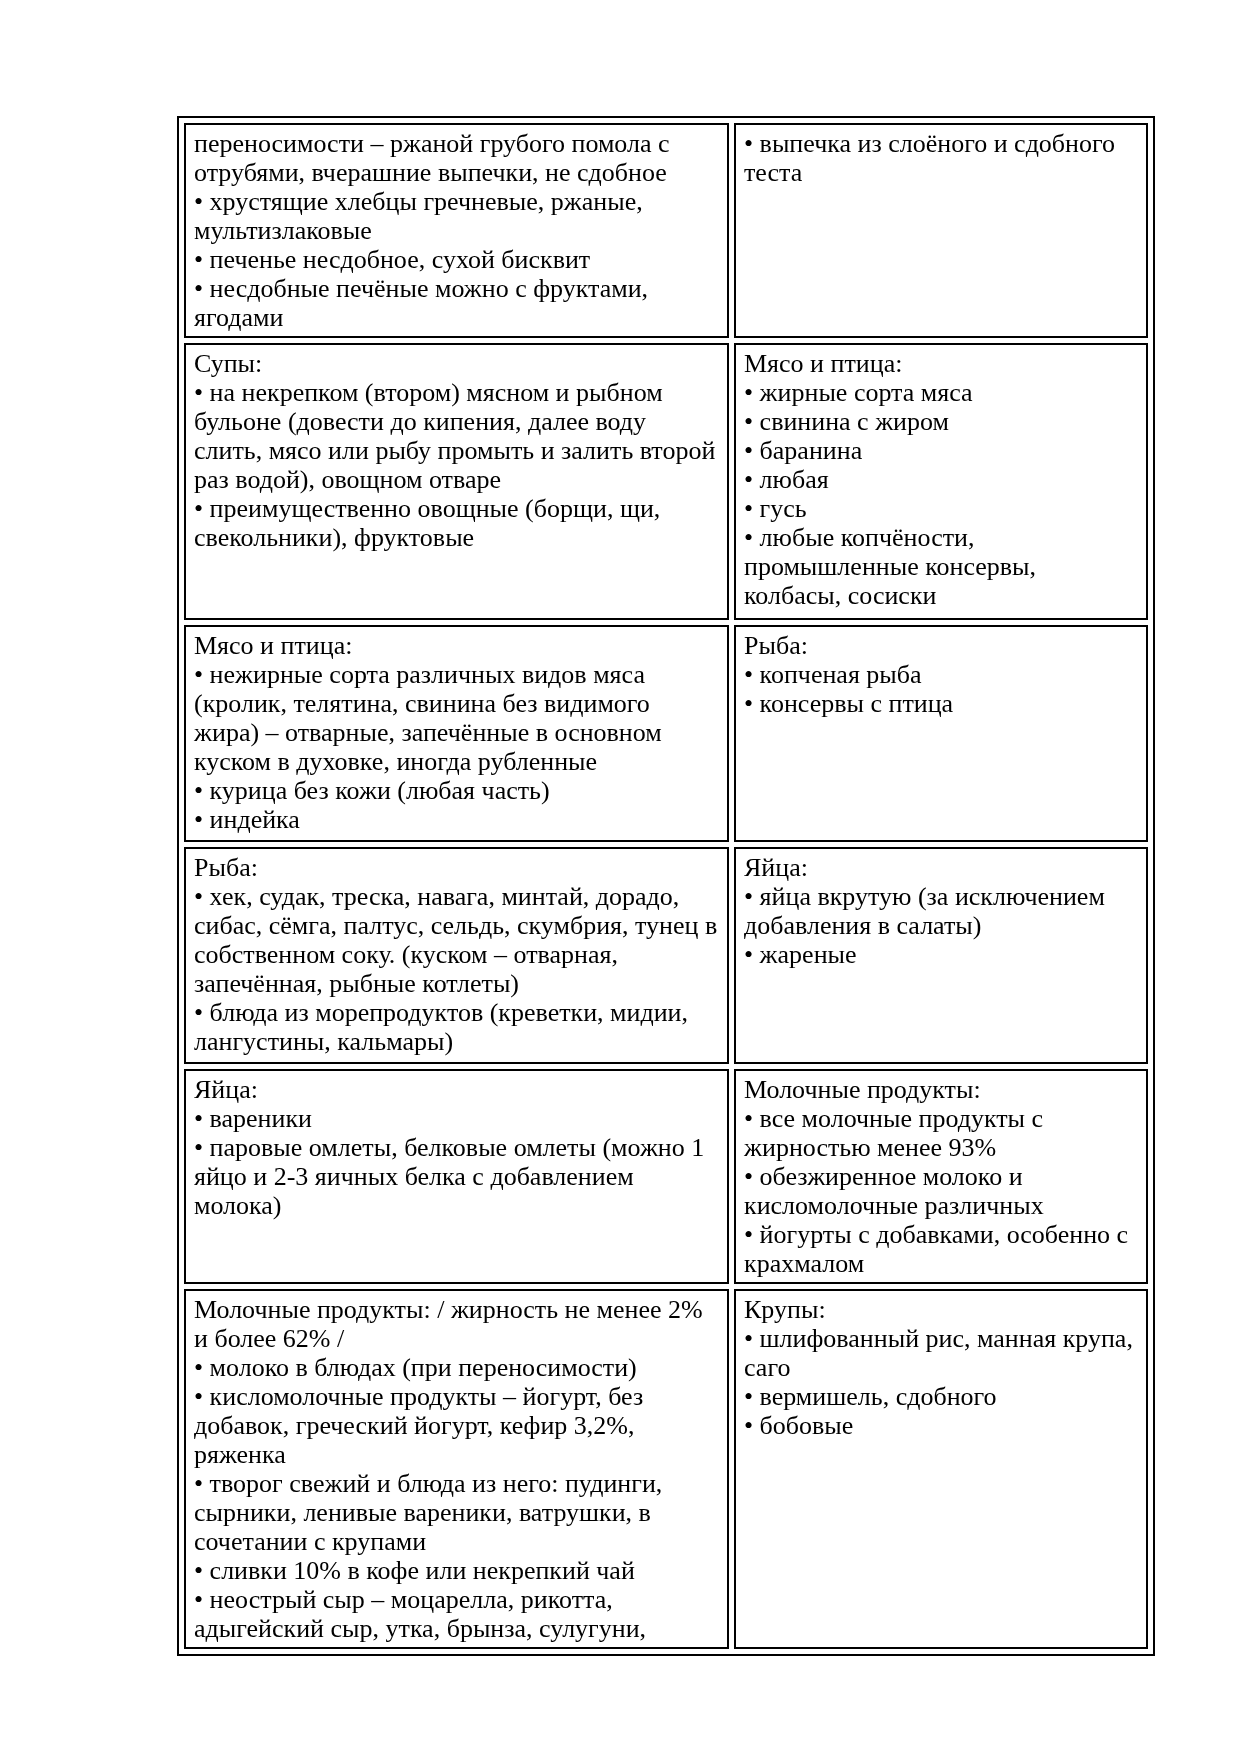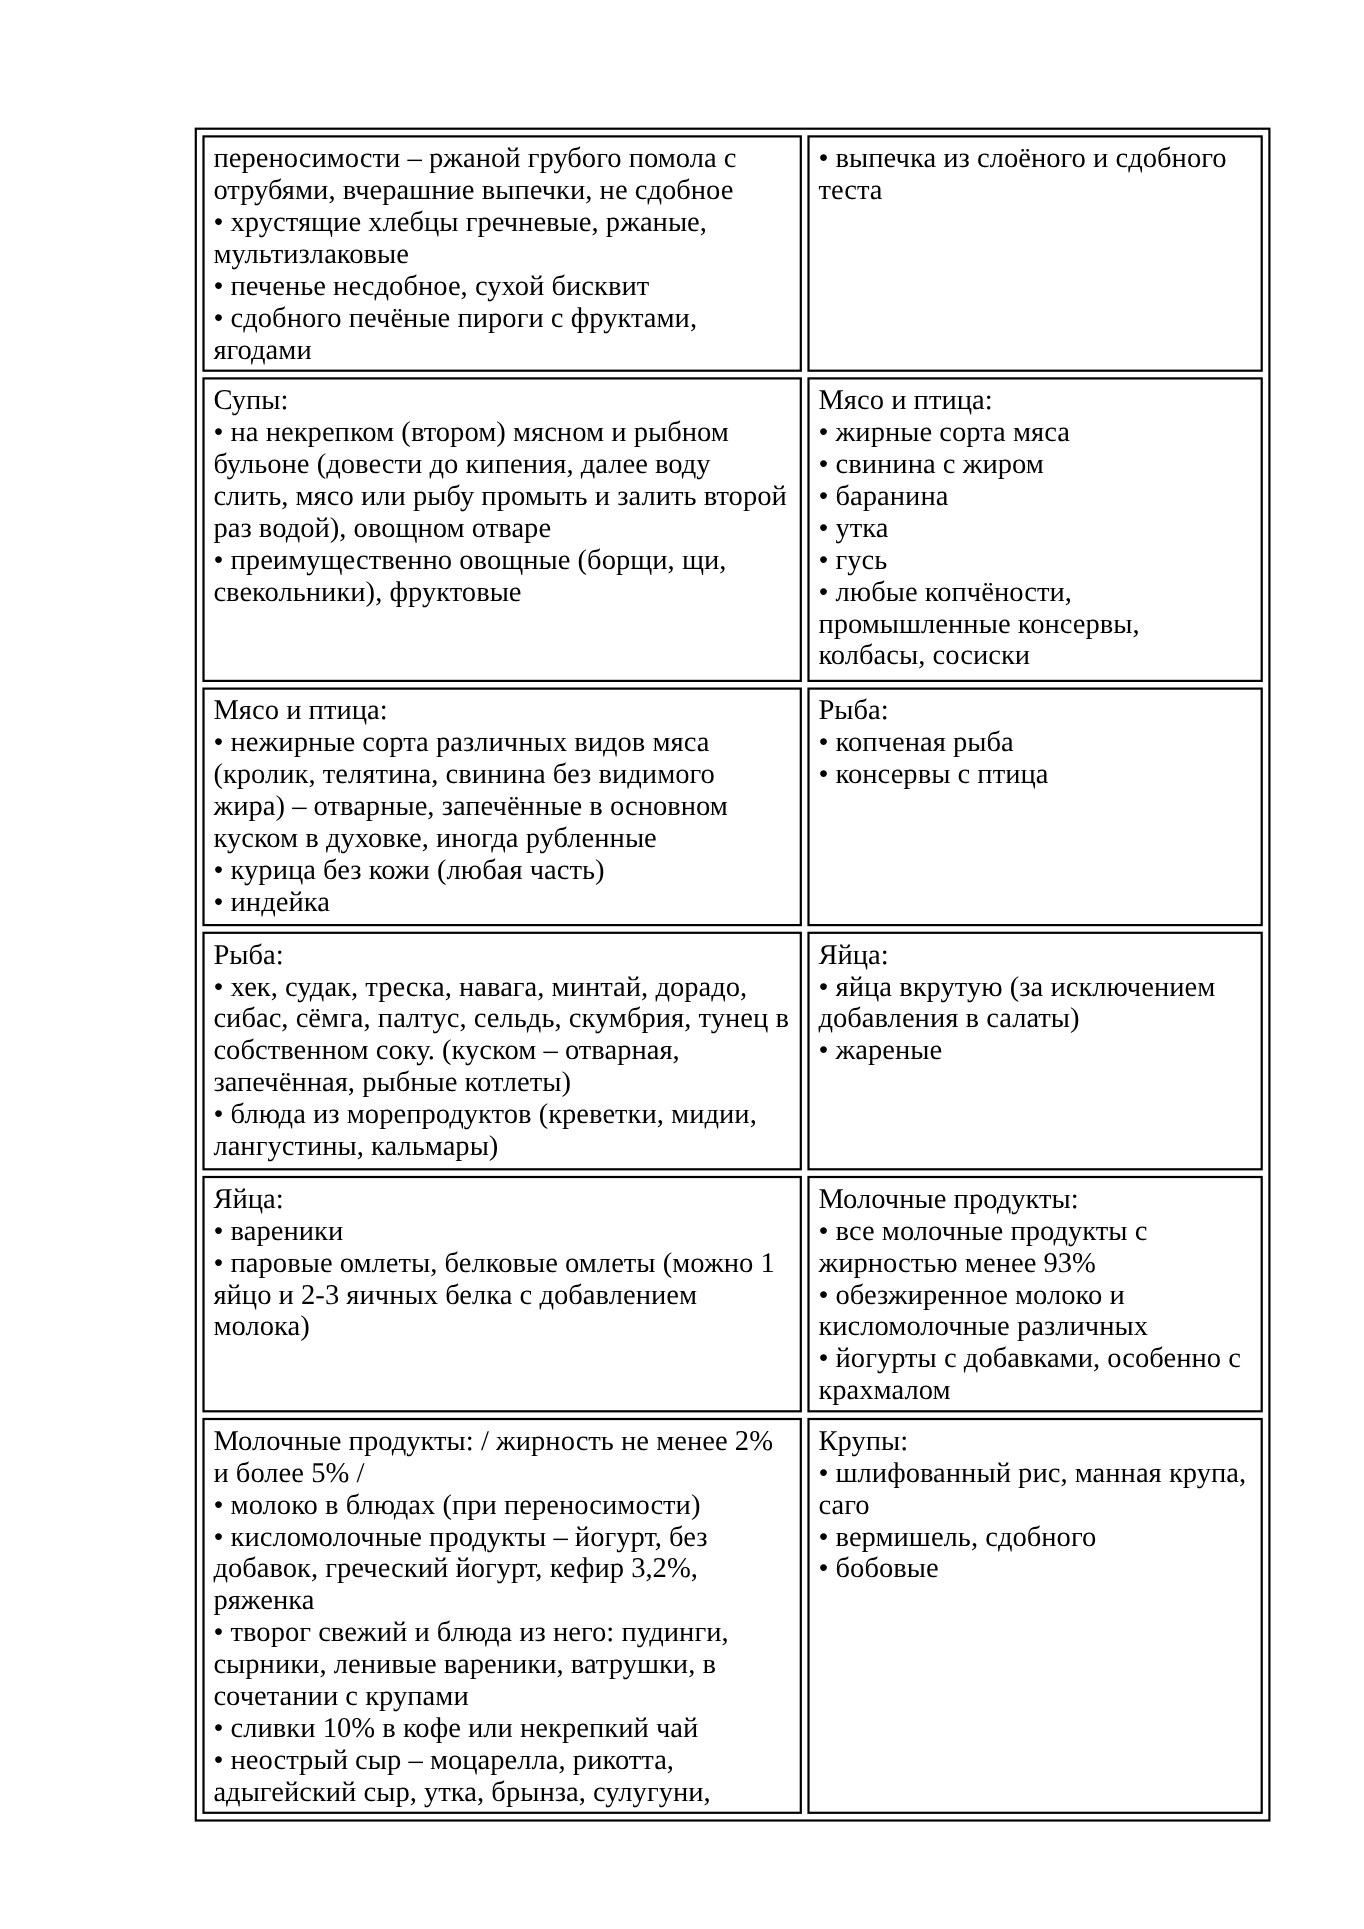--- a/index.html
+++ b/index.html
@@ -52,38 +52,38 @@
     <colgroup>
       <col class="col-left">
       <col class="col-right">
     </colgroup>
     <tbody>
         <tr class="r1">
           <td>
             <div class="par">переносимости – ржаной грубого помола с отрубями, вчерашние выпечки, не сдобное</div>
             <div class="par">• хрустящие хлебцы гречневые, ржаные, мультизлаковые</div>
             <div class="par">• печенье несдобное, сухой бисквит</div>
-            <div class="par">• сдобного печёные пироги с фруктами, ягодами</div>
+            <div class="par">• несдобные печёные можно с фруктами, ягодами</div>
           </td>
           <td>
             <div class="par">• выпечка из слоёного и сдобного теста</div>
           </td>
         </tr>
         <tr class="r2">
           <td>
             <div class="par">Супы:</div>
             <div class="par">• на некрепком (втором) мясном и рыбном бульоне (довести до кипения, далее воду слить, мясо или рыбу промыть и залить второй раз водой), овощном отваре</div>
             <div class="par">• преимущественно овощные (борщи, щи, свекольники), фруктовые</div>
           </td>
           <td>
             <div class="par">Мясо и птица:</div>
             <div class="par">• жирные сорта мяса</div>
             <div class="par">• свинина с жиром</div>
             <div class="par">• баранина</div>
-            <div class="par">• утка</div>
+            <div class="par">• любая</div>
             <div class="par">• гусь</div>
             <div class="par">• любые копчёности, промышленные консервы, колбасы, сосиски</div>
           </td>
         </tr>
         <tr class="r3">
           <td>
             <div class="par">Мясо и птица:</div>
             <div class="par">• нежирные сорта различных видов мяса (кролик, телятина, свинина без видимого жира) – отварные, запечённые в основном куском в духовке, иногда рубленные</div>
             <div class="par">• курица без кожи (любая часть)</div>
             <div class="par">• индейка</div>
@@ -114,21 +114,21 @@
           </td>
           <td>
             <div class="par">Молочные продукты:</div>
             <div class="par">• все молочные продукты с жирностью менее 93%</div>
             <div class="par">• обезжиренное молоко и кисломолочные различных</div>
             <div class="par">• йогурты с добавками, особенно с крахмалом</div>
           </td>
         </tr>
         <tr class="r6">
           <td>
-            <div class="par">Молочные продукты: / жирность не менее 2% и более 5% /</div>
+            <div class="par">Молочные продукты: / жирность не менее 2% и более 62% /</div>
             <div class="par">• молоко в блюдах (при переносимости)</div>
             <div class="par">• кисломолочные продукты – йогурт, без добавок, греческий йогурт, кефир 3,2%, ряженка</div>
             <div class="par">• творог свежий и блюда из него: пудинги, сырники, ленивые вареники, ватрушки, в сочетании с крупами</div>
             <div class="par">• сливки 10% в кофе или некрепкий чай</div>
             <div class="par">• неострый сыр – моцарелла, рикотта, адыгейский сыр, утка, брынза, сулугуни,</div>
           </td>
           <td>
             <div class="par">Крупы:</div>
             <div class="par">• шлифованный рис, манная крупа, саго</div>
             <div class="par">• вермишель, сдобного</div>

